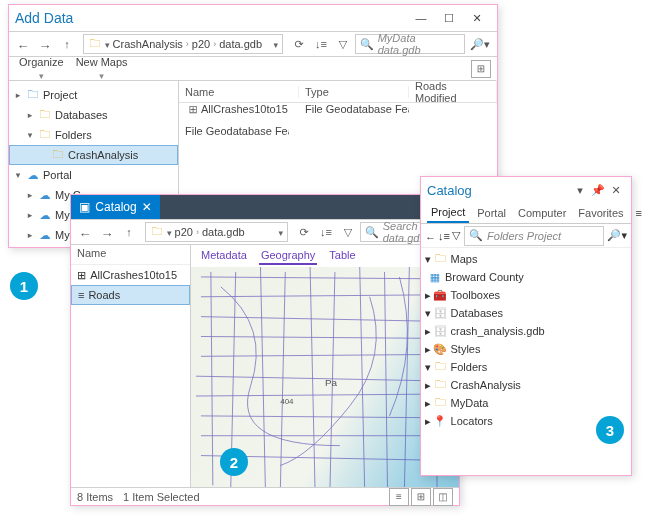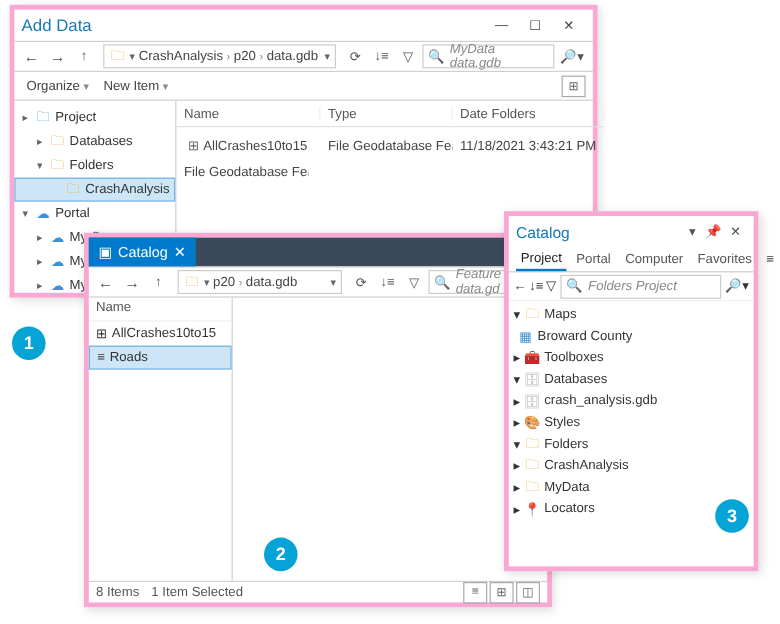--- a/index.html
+++ b/index.html
@@ -1,41 +1,41 @@
 <!DOCTYPE html>
 <html><head>
 <meta charset="utf-8">
 <style>
   * { box-sizing: border-box; margin: 0; padding: 0; font-family: "Segoe UI", sans-serif; }
   body { width: 650px; height: 520px; background: #fff; position: relative; font-size: 11px; color: #333; overflow: hidden; }
-  .window { position: absolute; background: #fff; border: 4px solid #f9a8d4; box-shadow: 2px 2px 8px rgba(0,0,0,0.15); }
+  .window { position: absolute; background: #fff; border: 1px solid #f9a8d4; box-shadow: 2px 2px 8px rgba(0,0,0,0.15); }
   .titlebar { display: flex; align-items: center; height: 26px; padding: 0 6px; }
   .titlebar .title { color: #1779ba; font-size: 14px; flex: 1; }
   .titlebar .winbtn { width: 28px; height: 22px; display: flex; align-items: center; justify-content: center; color: #444; cursor: pointer; }
   .toolbar { display: flex; align-items: center; height: 26px; border-top: 1px solid #d0d0d0; border-bottom: 1px solid #d0d0d0; padding: 0 4px; gap: 2px; }
   .toolbar .btn { width: 20px; height: 20px; display: flex; align-items: center; justify-content: center; border: 1px solid transparent; cursor: pointer; font-size: 11px; color: #555;}
   .toolbar .btn.arrow { font-size: 13px; }
   .breadcrumb { flex: 1; display: flex; align-items: center; border: 1px solid #ccc; height: 20px; padding: 0 4px; margin: 0 4px; gap: 3px; font-size: 11px; color: #444; background: #fff; min-width: 0; overflow: hidden;}
   .search { display: flex; align-items: center; border: 1px solid #ccc; height: 20px; padding: 0 4px; color: #888; font-style: italic; gap: 4px; background: #fff;}
   .search .sicon { font-style: normal; color: #555;}
   .menubar { display: flex; align-items: center; height: 24px; gap: 4px; padding: 0 6px; border-bottom: 1px solid #d0d0d0; font-size: 11px; color: #444;}
-  .menubar .menuitem { padding: 2px 4px; cursor: pointer; display: flex; align-items: center; gap: 3px;}
+  .menubar .menuitem { padding: 2px 4px; cursor: pointer; display: flex; align-items: center; gap: 3px; flex-direction: column;}
   .splitv { display: flex; }
   .tree { width: 170px; border-right: 1px solid #d0d0d0; padding: 4px 0; }
   .tree-row { display: flex; align-items: center; height: 20px; padding: 0 4px; gap: 3px; cursor: pointer; white-space: nowrap; overflow: hidden;}
   .tree-row .tw { width: 10px; text-align: center; color: #666; font-size: 9px;}
   .tree-row .label { flex:1; overflow: hidden; text-overflow: ellipsis;}
   .tree-row.sel { background: #cde6f7; border: 1px solid #7ab3e0; height: 20px;}
   .indent1 { padding-left: 16px;} .indent2 { padding-left: 28px;}
   .icon { width: 14px; height: 14px; display: inline-flex; align-items: center; justify-content: center; font-size: 11px;}
   .folder { color: #e7a829; } .folder-blue { color:#3c92d6; } .db { color:#b5b5b5;} .cloud { color:#3c92d6;}
   .listpane { flex: 1; }
   .listhead { display: flex; height: 22px; align-items: center; border-bottom: 1px solid #e0e0e0; color: #555; font-size: 11px;}
   .listhead .col { padding: 0 6px; border-right: 1px solid #eee;}
-  .listrow { display: flex; height: 22px; align-items: flex-end; font-size: 11px; color: #444;}
+  .listrow { display: flex; height: 22px; align-items: flex-start; font-size: 11px; color: #444;}
   .listrow .col { padding: 0 6px; overflow: hidden; white-space: nowrap;}
   .listrow .ricon { width: 16px; display:inline-flex; justify-content:center; color:#6a6a6a;}
   
   .w2 { left: 70px; top: 194px; width: 390px; height: 312px; }
   .tabbar-blue { display:flex; background:#3b4a5a; color:#fff; height: 24px; align-items:stretch;}
   .tabbar-blue .tab { background:#007acc; padding: 3px 8px; display:flex; align-items:center; gap:5px; font-size:12px;}
   .tabbar-blue .tab .x { cursor:pointer;}
   .w2-body { display:flex; height: calc(100% - 24px - 26px - 18px); }
   .w2-left { width: 120px; border-right: 1px solid #d0d0d0; }
   .w2-left .hdr { height: 20px; padding: 2px 6px; color:#555; border-bottom:1px solid #eee;}
@@ -99,21 +99,21 @@
       <span>MyData data.gdb</span>
     </div>
     <span class="btn" style="width:26px">🔎▾</span>
   </div>
   <div class="menubar">
     <span class="menuitem">
         <span>Organize</span>
         <span class="chev">▾</span>
       </span>
     <span class="menuitem">
-        <span>New Item</span>
+        <span>New Maps</span>
         <span class="chev">▾</span>
       </span>
     <span style="margin-left:auto" class="grid-icon">⊞</span>
   </div>
   <div class="splitv" style="height:164px;">
     <div class="tree">
       <div class="tree-row">
           <span class="tw">▸</span>
           <span class="icon folder-blue">🗀</span>
           <span class="label">Project</span>
@@ -151,26 +151,25 @@
       <div class="tree-row indent1">
           <span class="tw">▸</span>
           <span class="icon cloud">☁</span>
           <span class="label">My O…</span>
         </div>
     </div>
     <div class="listpane">
       <div class="listhead">
         <span class="col" style="width:120px">Name</span>
         <span class="col" style="width:110px">Type</span>
-        <span class="col" style="flex:1">Date Folders</span>
+        <span class="col" style="flex:1">Roads Modified</span>
       </div>
       <div class="listrow">
         <span class="col" style="width:120px"><span class="ricon">⊞</span><span>AllCrashes10to15</span></span>
         <span class="col" style="width:110px">File Geodatabase Feature</span>
-        <span class="col" style="flex:1">11/18/2021 3:43:21 PM</span>
       </div>
       <div class="listrow">
         <span class="col" style="width:110px">File Geodatabase Feature</span>
       </div>
     </div>
   </div>
 </div>
 
 <div class="window w2">
   <div class="tabbar-blue">
@@ -190,34 +189,52 @@
       <span>p20</span>
         <span class="chev">›</span>
       <span>data.gdb</span>
       <span style="margin-left:auto" class="caret"></span>
     </div>
     <span class="btn">⟳</span>
     <span class="btn">↓≡</span>
     <span class="btn">▽</span>
     <div class="search" style="width:95px">
       <span class="sicon">🔍</span>
-      <span>Feature data.gd</span>
+      <span>Search data.gd</span>
     </div>
   </div>
   <div class="w2-body">
     <div class="w2-left">
       <div class="hdr">Name</div>
       <div class="item">
           <span class="ricon">⊞</span>
           <span>AllCrashes10to15</span>
         </div>
       <div class="item sel">
           <span class="ricon">≡</span>
           <span>Roads</span>
         </div>
+    </div>
+    <div class="w2-right">
+      <div class="subtabs">
+        <span class="st">Metadata</span>
+        <span class="st active">Geography</span>
+        <span class="st">Table</span>
+      </div>
+      <div class="mapview">
+        <svg viewBox="0 0 270 230">
+          <g stroke="#5a4fb7" stroke-width="0.8" fill="none" opacity="0.8">
+            <path d="M10 10 L260 12 M10 30 L250 28 M10 50 L260 55 M10 70 L255 72 M10 90 L260 88 M5 110 L260 115 M5 130 L255 128 M10 150 L260 152 M10 170 L255 170 M10 190 L260 195"></path>
+            <path d="M20 5 L22 220 M45 5 L40 225 M70 0 L75 225 M95 5 L90 225 M120 0 L125 225 M145 5 L140 225 M170 0 L175 225 M195 5 L198 225 M220 0 L215 225 M245 5 L248 225"></path>
+            <path d="M30 20 Q80 60 60 120 T150 180 M180 30 Q200 90 160 140 T90 200 M210 10 Q230 80 200 150"></path>
+          </g>
+          <text x="135" y="120" font-size="10" fill="#555">Pa</text>
+          <text x="90" y="138" font-size="8" fill="#555">404</text>
+        </svg>
+      </div>
     </div>
   </div>
   <div class="statusbar">
     <span>8 Items</span>
     <span>1 Item Selected</span>
     <div class="viewbtns2">
       <span class="grid-icon">≡</span>
       <span class="grid-icon">⊞</span>
       <span class="grid-icon">◫</span>
     </div>

